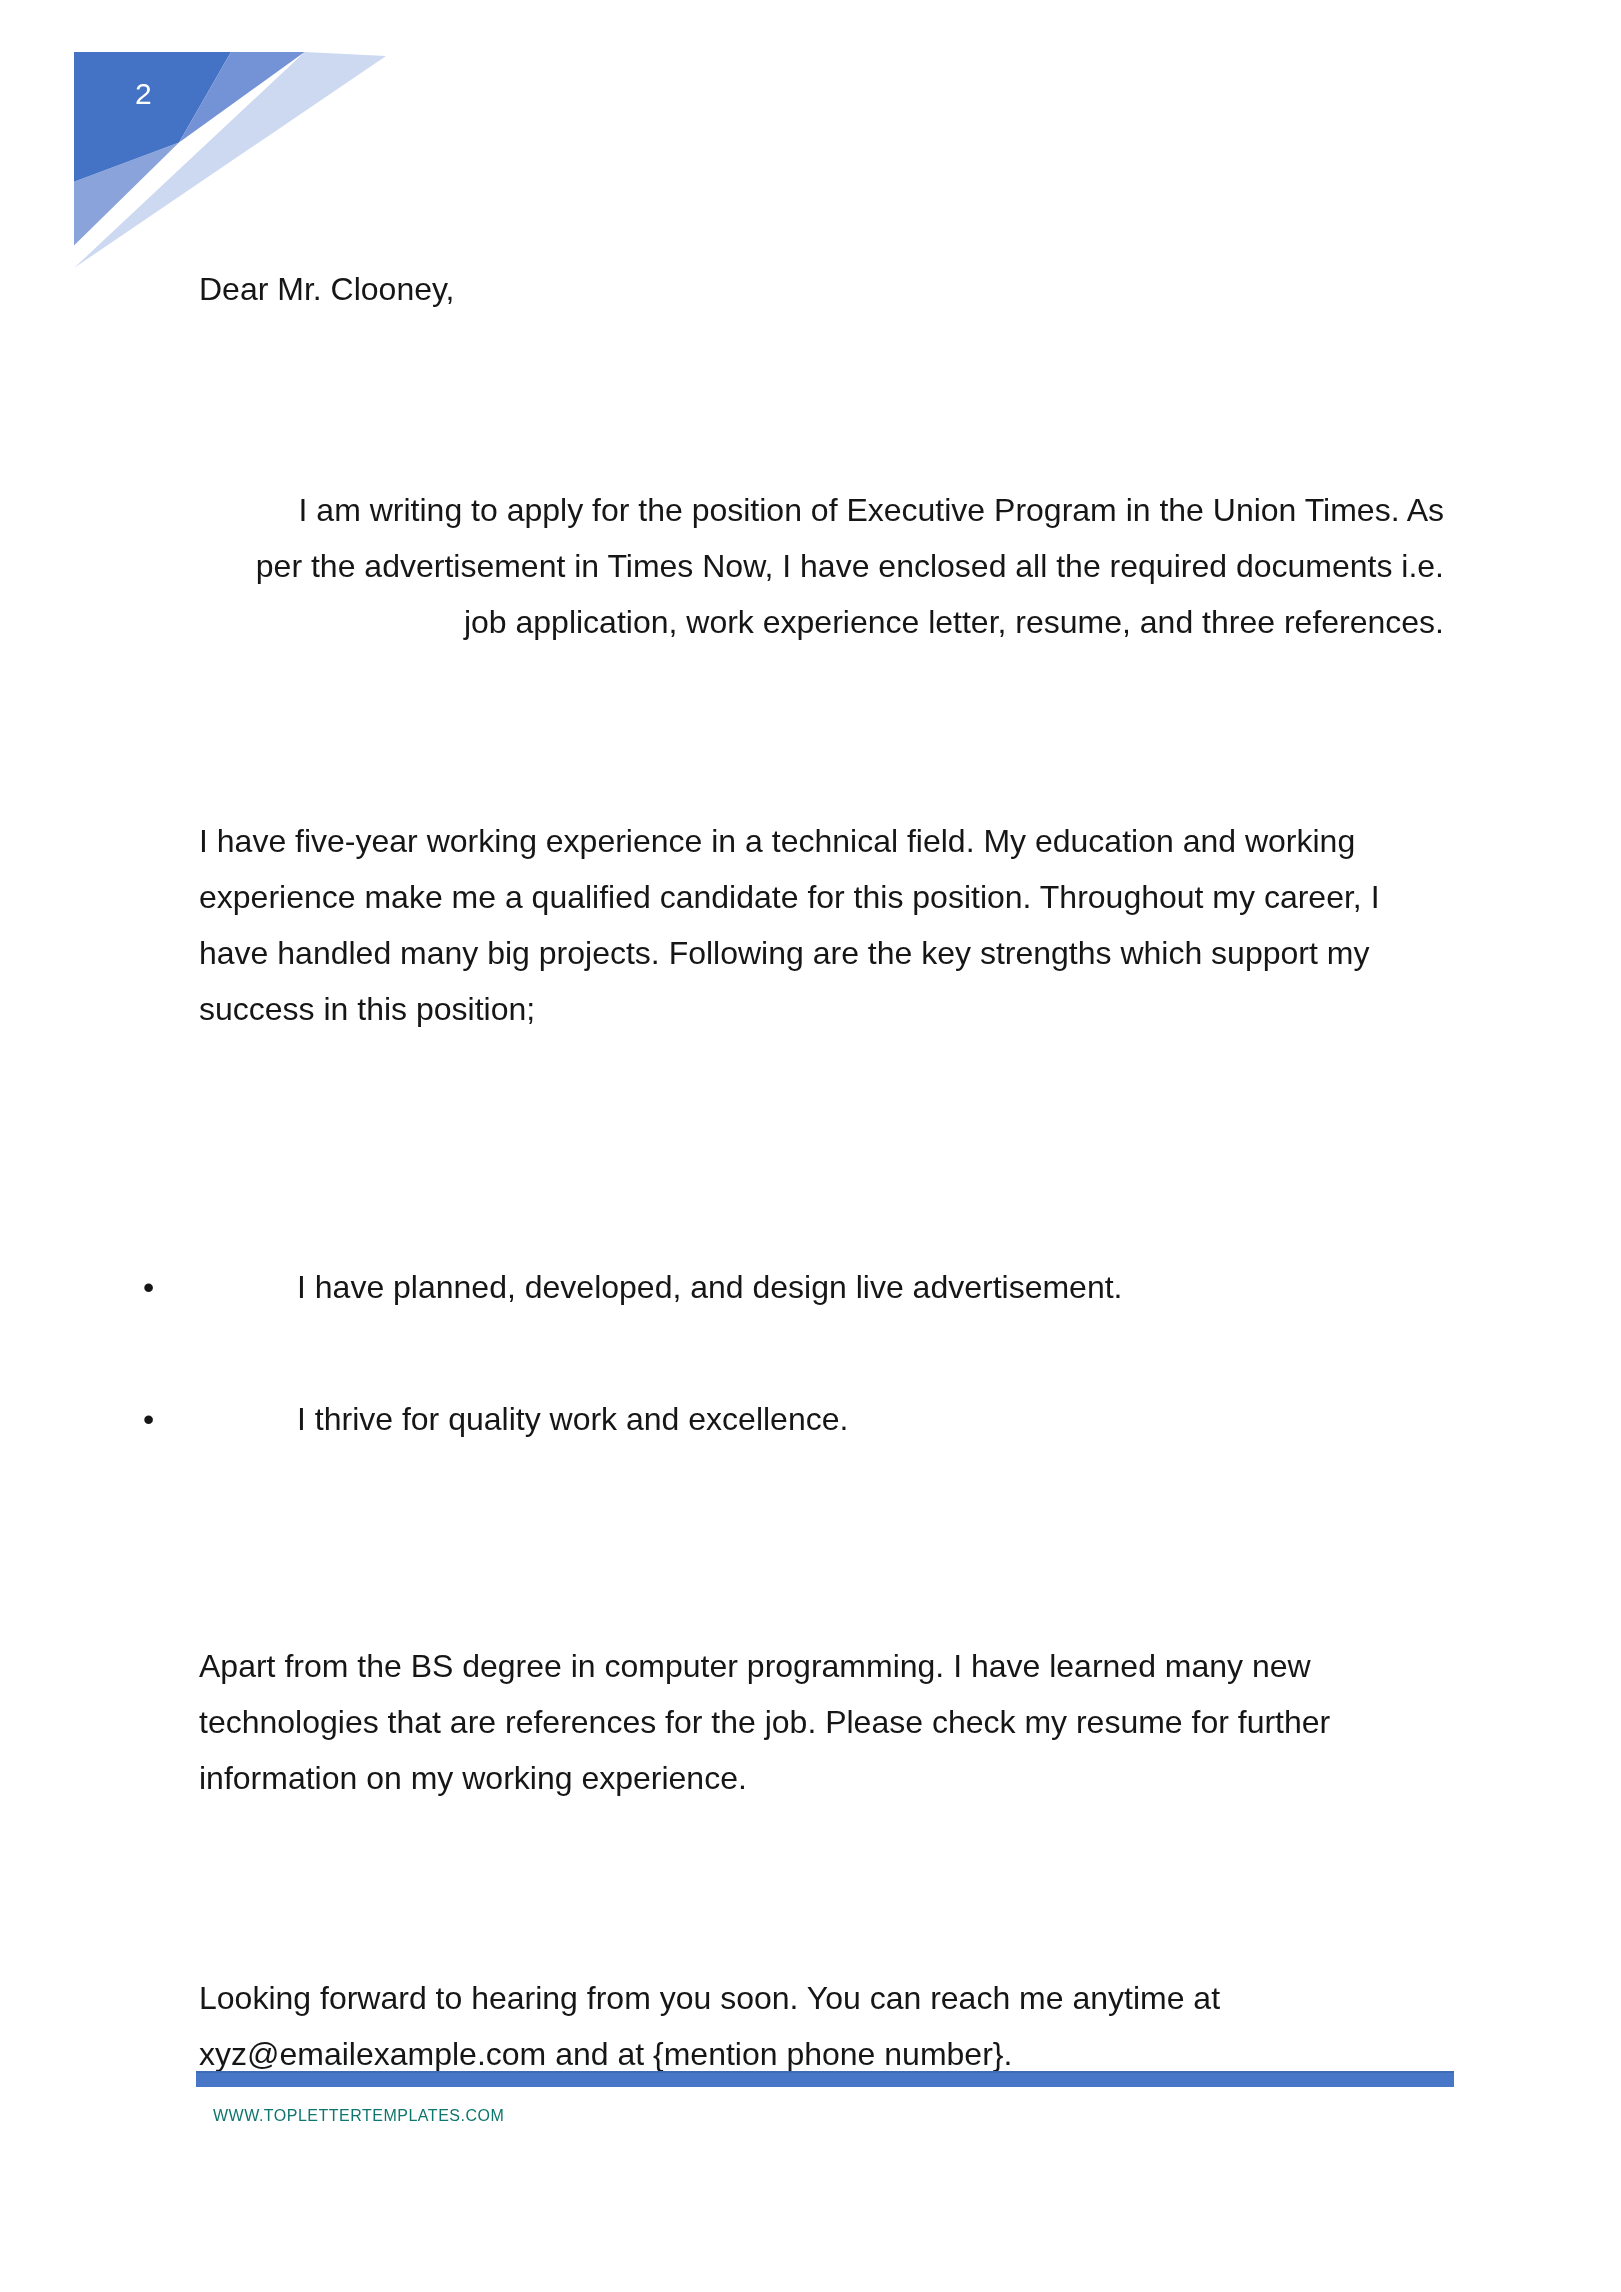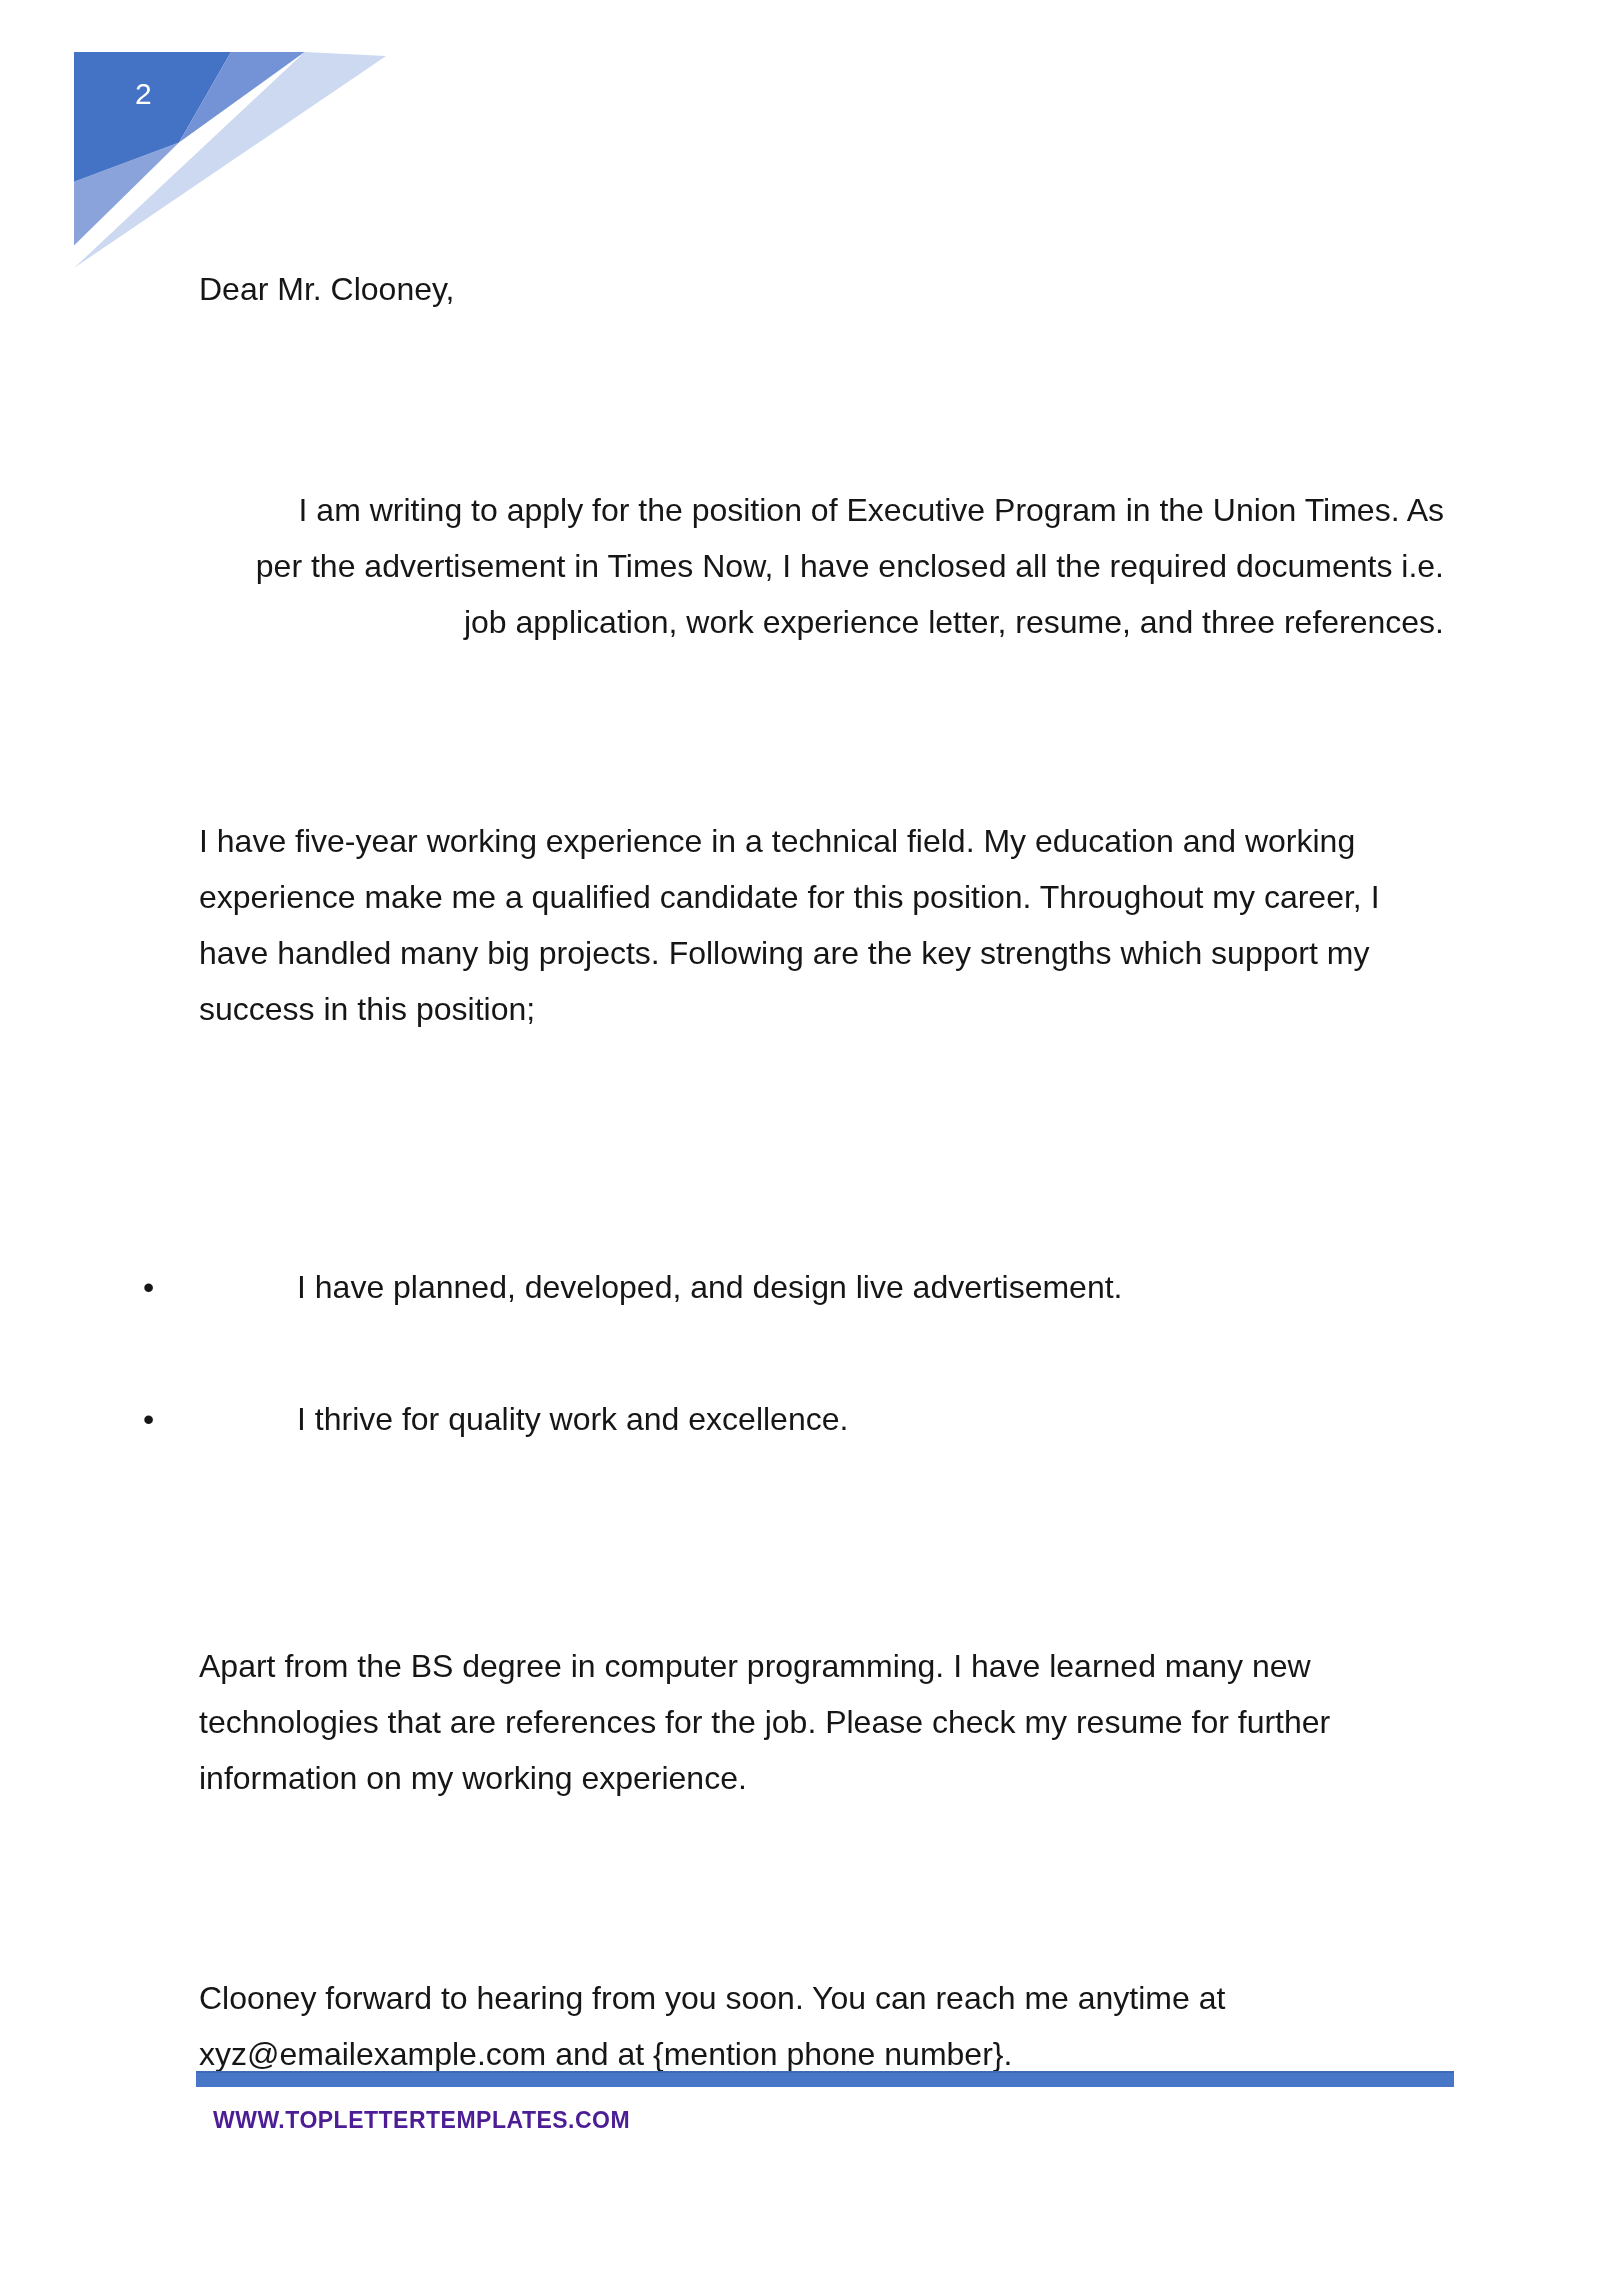--- a/index.html
+++ b/index.html
@@ -51,24 +51,23 @@
   }
   
   .footer-bar{
     position:absolute;left:196px;top:2071px;width:1258px;height:15.7px;
     background:#4977C8;
     border-top:2px solid #3F6AB5;
     box-sizing:border-box;
   }
   .footer-url{
     position:absolute;left:213px;top:2107px;
-    font-size:23px;letter-spacing:0.5px;
-    color:#4c1d95;
+    font-size:16px;letter-spacing:0.5px;
+    color:#0f766e;
     text-decoration:none;
-    font-weight:bold;
   }
 </style>
 </head>
 <body>
 
 <svg class="corner" viewBox="0 0 320 226" aria-hidden="true">
   <polygon points="0,133 107,93 0,198" fill="#8AA4DB"></polygon>
   <polygon points="235,1 318,5 0,221" fill="#CCD9F1"></polygon>
   <polygon points="0,1 160,1 107,93 0,133" fill="#4472C4"></polygon>
   <polygon points="160,1 235,1 107,93" fill="#7492D6"></polygon>
@@ -89,21 +88,21 @@
 
   <ul class="bullets">
     <li>I have planned, developed, and design live advertisement.</li>
     <li>I thrive for quality work and excellence.</li>
   </ul>
 
   <p class="para p3">Apart from the BS degree in computer programming. I have learned many new
 technologies that are references for the job. Please check my resume for further
 information on my working experience.</p>
 
-  <p class="para p4">Clooney forward to hearing from you soon. You can reach me anytime at
+  <p class="para p4">Looking forward to hearing from you soon. You can reach me anytime at
 xyz@emailexample.com and at {mention phone number}.</p>
 
   
 
   
 
   
 
   
 

